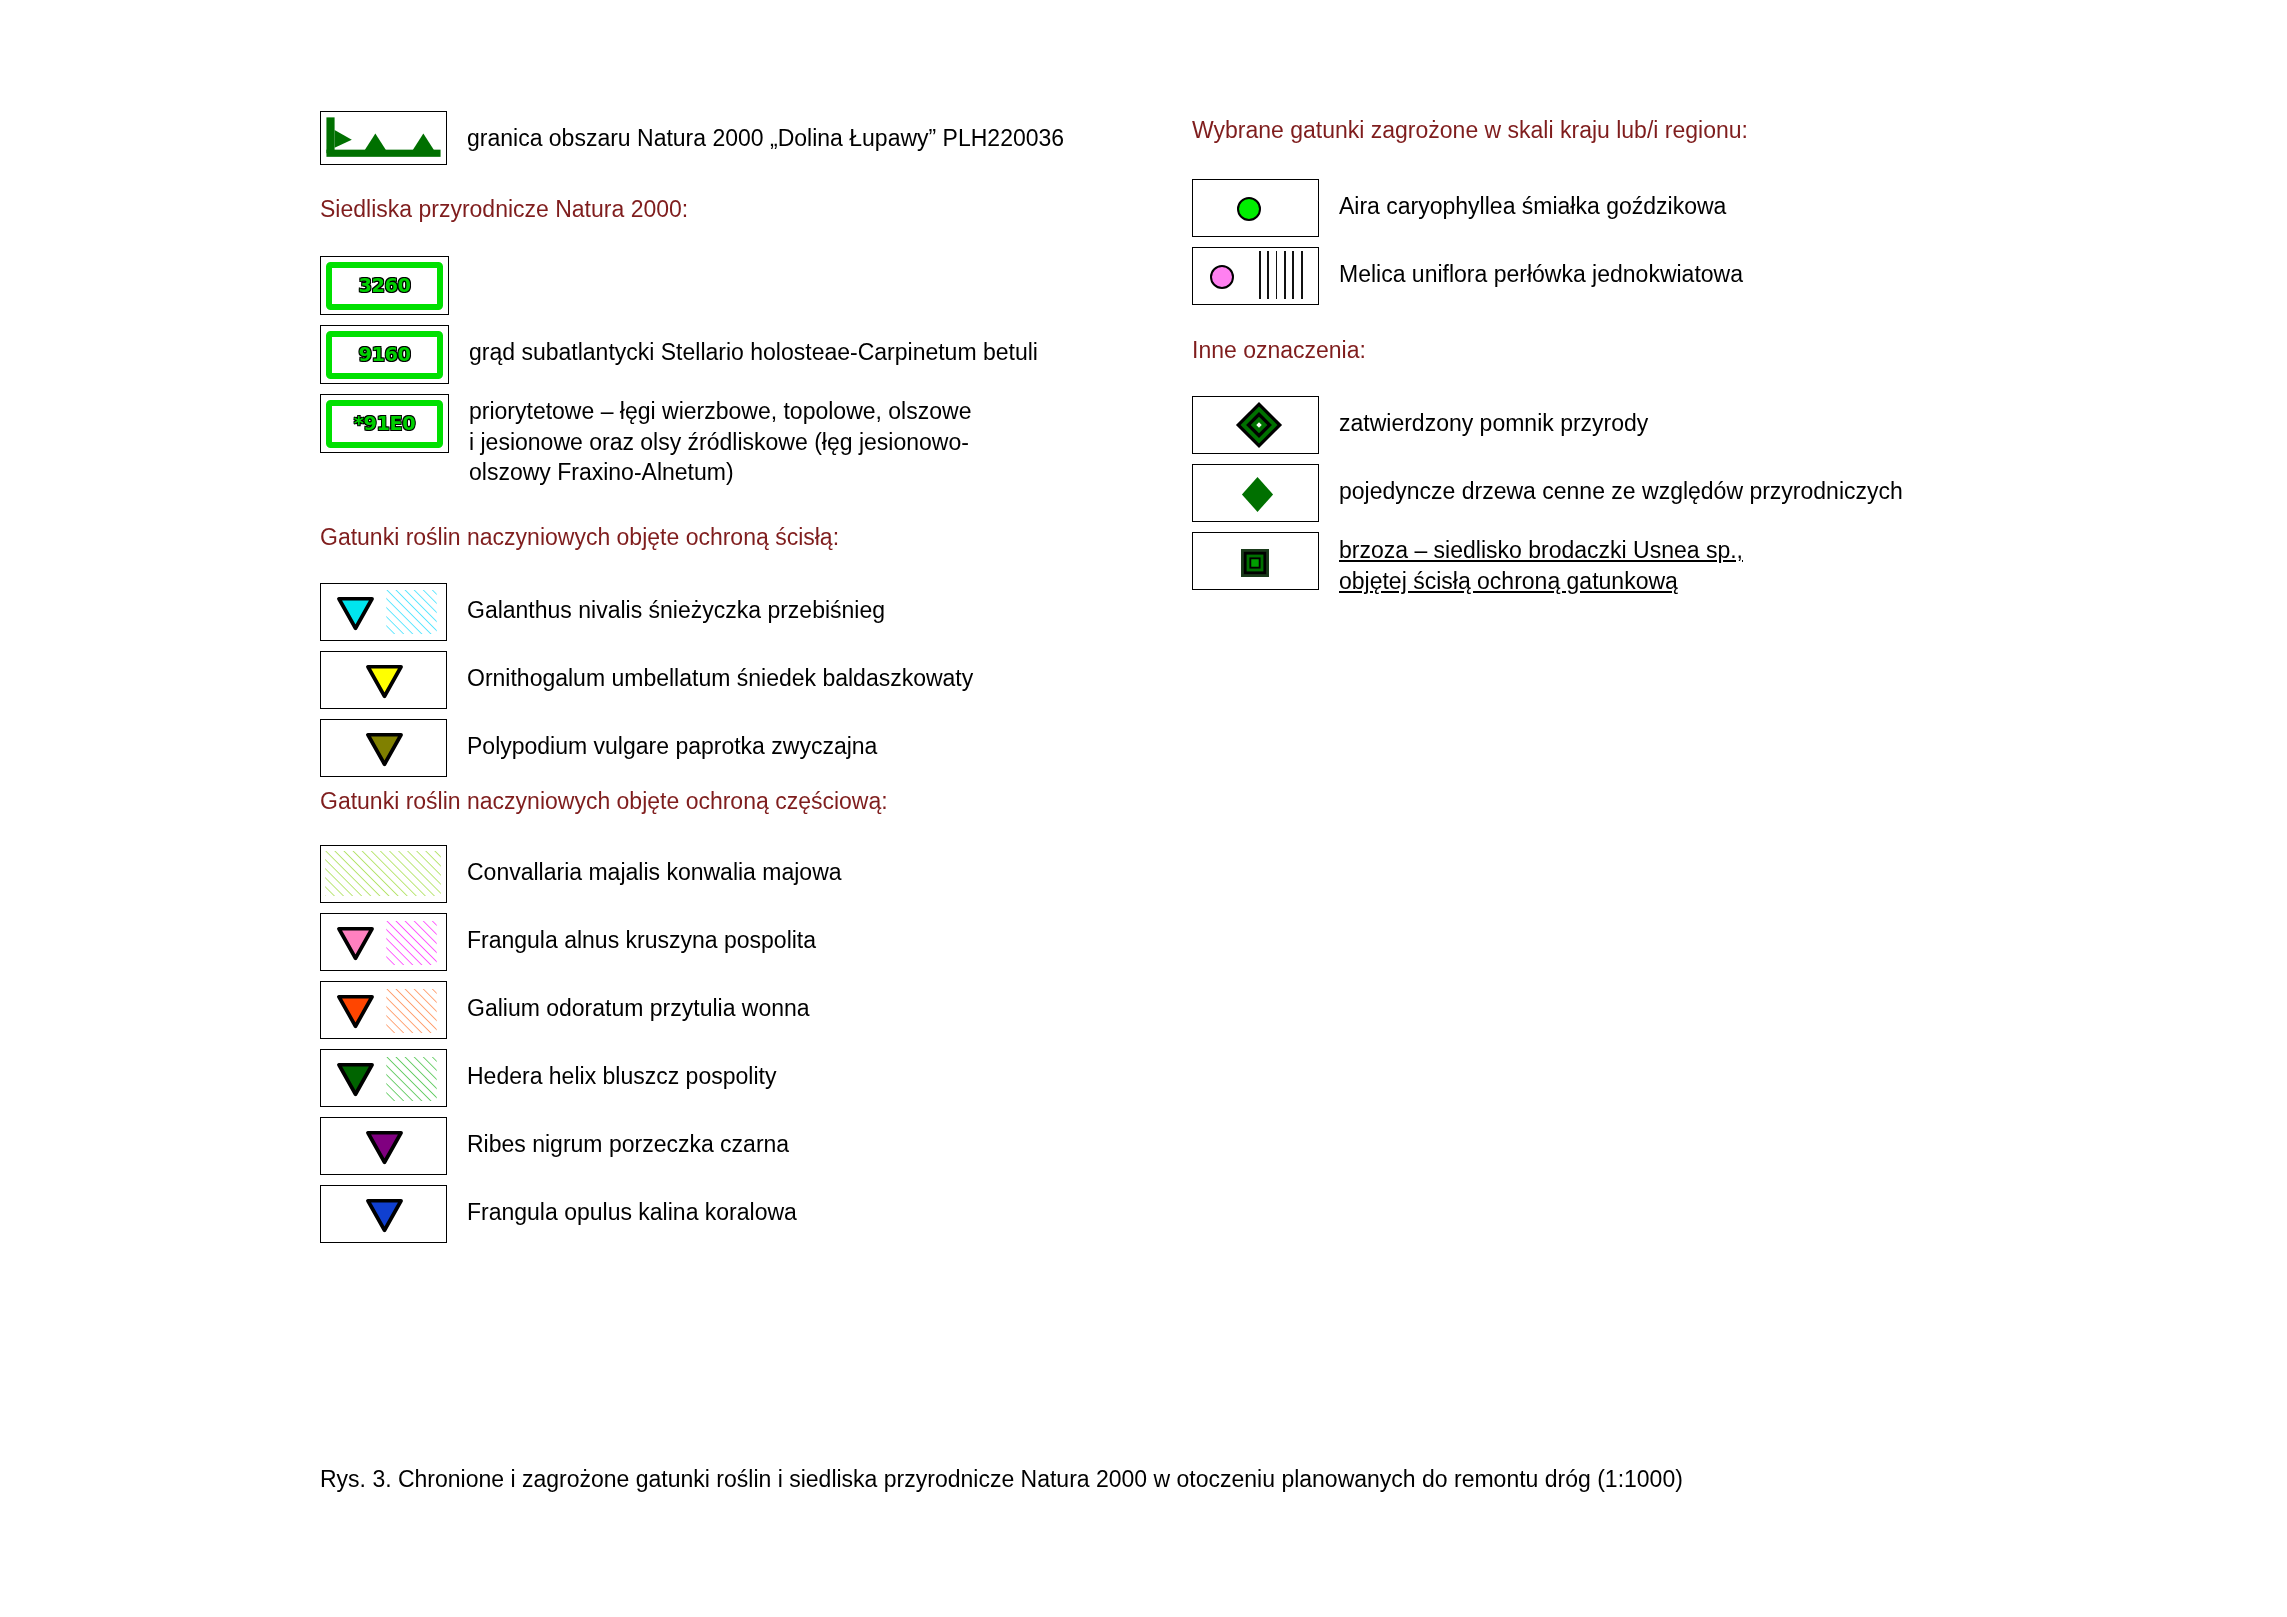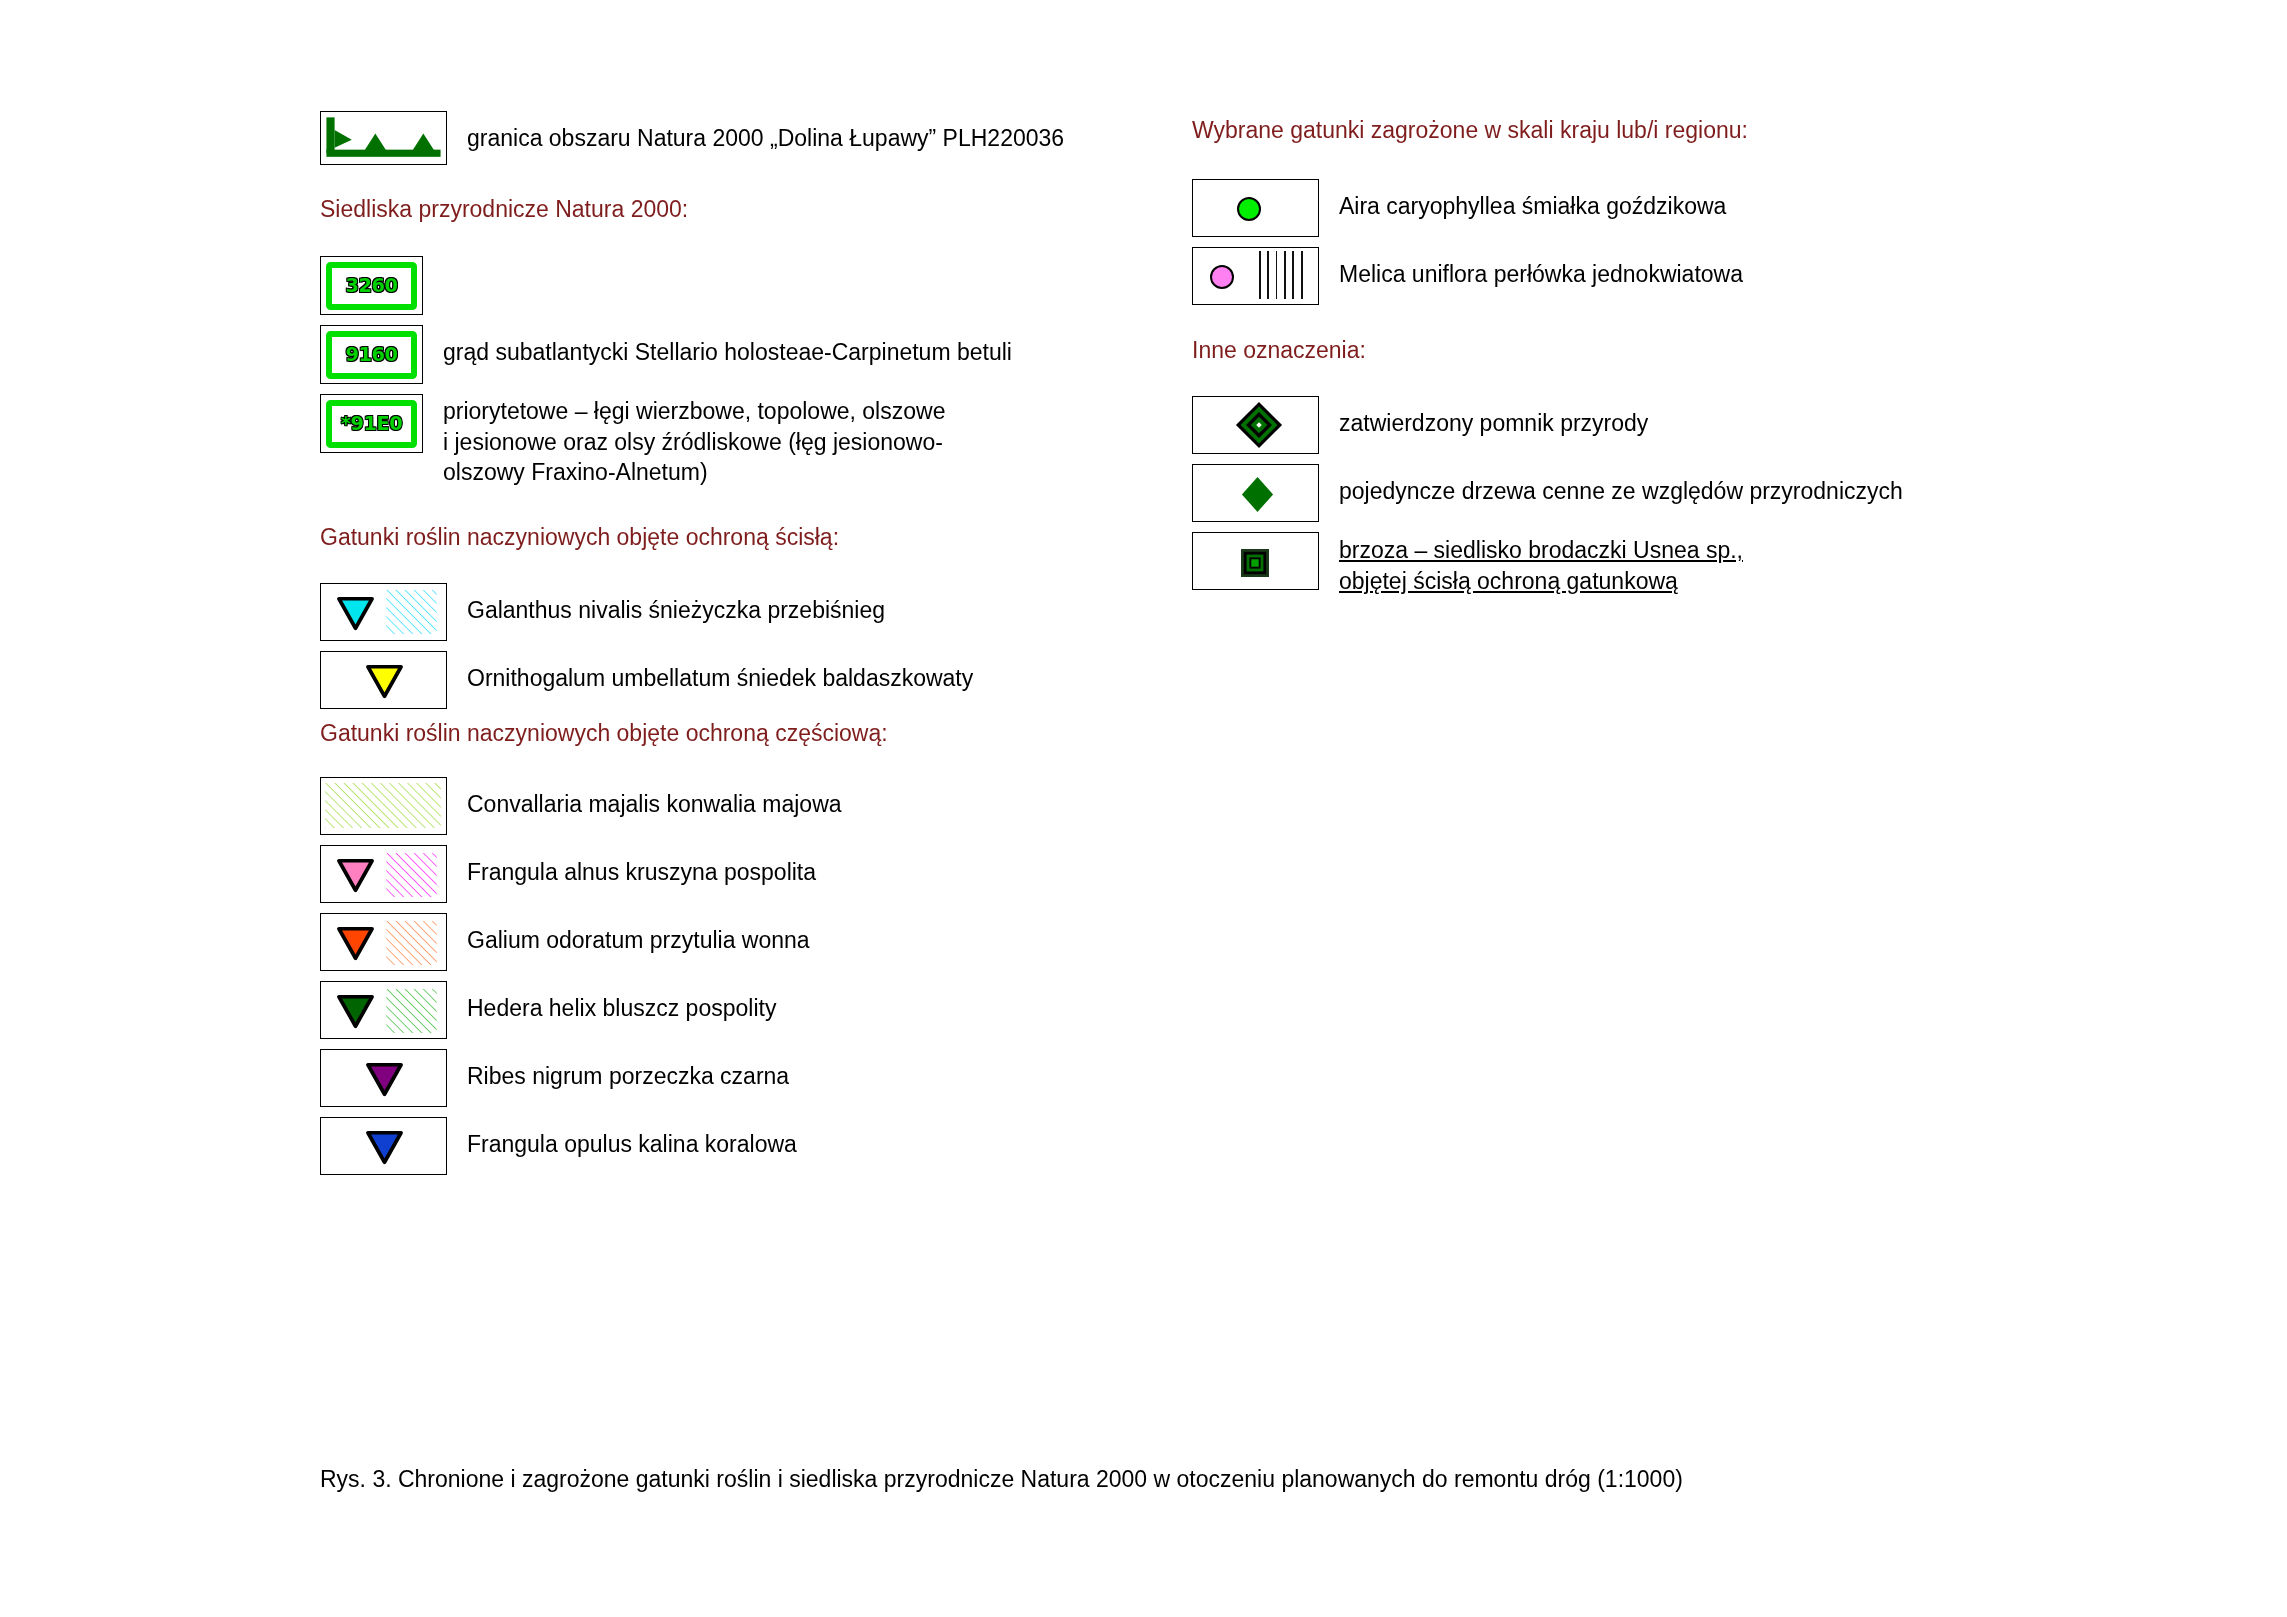--- a/index.html
+++ b/index.html
@@ -53,21 +53,21 @@
     padding-top: 12px;
     white-space: pre-line;
   }
   .row-label.multiline { padding-top: 1.8px; }
 
   
   .boundary-svg { display:block; width:100%; height:100%; }
 
   
   .habitat-swatch {
-    width: 103px;
+    width: 129px;
     height: 59px;
     border: 1.8px solid #000000;
     background: #ffffff;
     box-sizing: border-box;
     padding: 4.6px;
     position: relative;
   }
   .habitat-inner {
     width: 100%;
     height: 100%;
@@ -197,20 +197,28 @@
 
     <div class="legend-row">
       <div class="swatch">
         <svg class="tri-svg tri-wrap" style="left:44px;top:12px;" width="39" height="35" viewBox="0 0 42 38">
           <polygon points="3,3 39,3 21,35" fill="#ffff00" stroke="#000000" stroke-width="4" stroke-linejoin="round"></polygon>
         </svg>
       </div>
       <div class="row-label">Ornithogalum umbellatum śniedek baldaszkowaty</div>
     </div>
 
+    <div class="legend-row">
+      <div class="swatch">
+        <svg class="tri-svg tri-wrap" style="left:44px;top:12px;" width="39" height="35" viewBox="0 0 42 38">
+          <polygon points="3,3 39,3 21,35" fill="#808000" stroke="#000000" stroke-width="4" stroke-linejoin="round"></polygon>
+        </svg>
+      </div>
+      <div class="row-label">Polypodium vulgare paprotka zwyczajna</div>
+    </div>
 
 
     <div class="section-heading" style="margin-bottom:30px;">Gatunki roślin naczyniowych objęte ochroną częściową:</div>
 
     <div class="legend-row">
       <div class="swatch">
         <svg class="hatch" style="left:3.7px;top:4.6px;" width="116" height="45" viewBox="0 0 126 49">
           <defs>
               <pattern id="hlg" width="7" height="7" patternUnits="userSpaceOnUse" patternTransform="rotate(-45)">
             <line x1="0" y1="0" x2="0" y2="7" stroke="#a8e050" stroke-width="1.7"></line>

